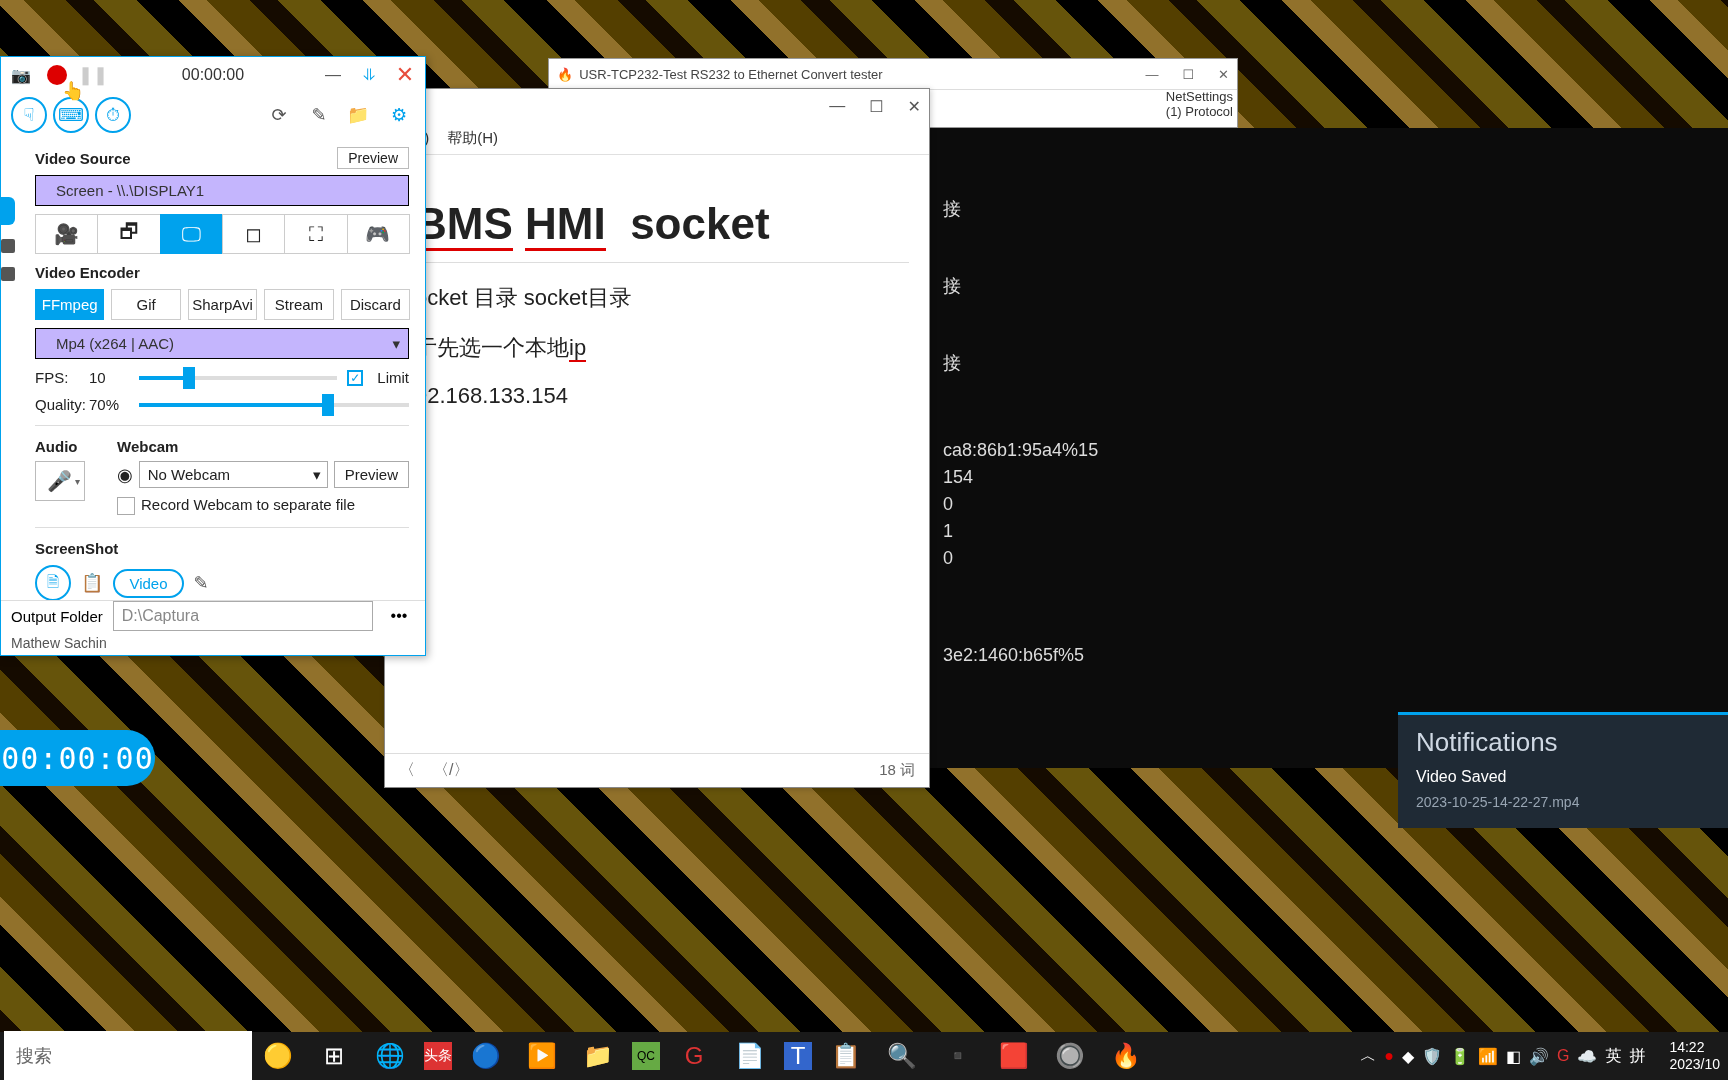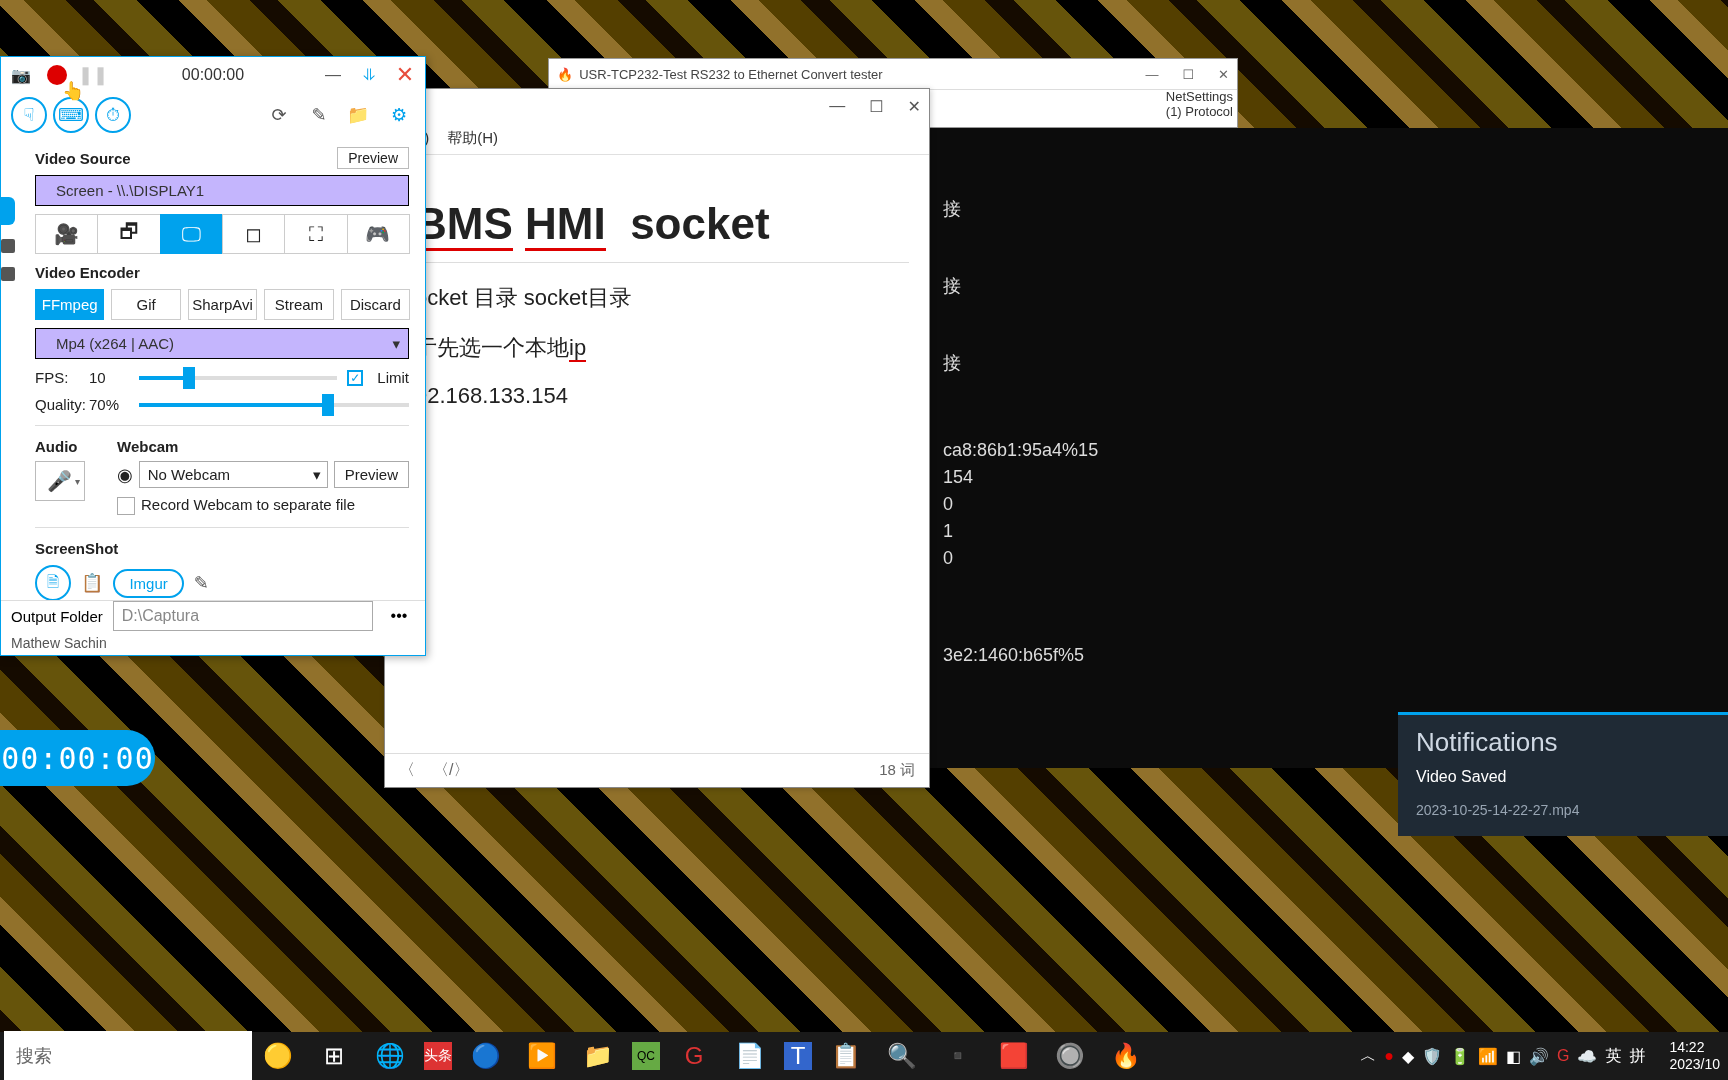--- a/index.html
+++ b/index.html
@@ -87,21 +87,21 @@
 
   
   .cmd-win{position:absolute; left:929px; top:128px; width:800px; height:640px; background:#0c0c0c; color:#ddd; font-family:Consolas,monospace; font-size:18px; padding:8px 14px; line-height:1.5; overflow:hidden;}
 
   
   .timer-pill{position:absolute; left:0; top:730px; width:155px; height:56px; background:#00a2ed; border-radius:0 28px 28px 0; color:#fff; font-size:30px; font-family:Consolas,monospace; display:flex; align-items:center; justify-content:center; letter-spacing:1px;}
 
   
   .notif{position:absolute; right:0; top:712px; width:330px; background:#1f2a35; border-top:3px solid #00a2ed; padding:12px 18px 18px; color:#fff;}
   .notif h3{font-size:26px; font-weight:400; color:#cfd8e3; margin-bottom:10px;}
-  .notif .t1{font-size:16px; margin-bottom:16px;}
+  .notif .t1{font-size:16px; margin-bottom:8px;}
   .notif .t2{font-size:14px; color:#98a5b3;}
 
   
   .taskbar{position:absolute; left:0; right:0; bottom:0; height:48px; background:#1a1a1a; display:flex; align-items:center; padding:0 0 0 0;}
   .search-box{width:248px; height:50px; background:#fff; margin:4px 0 4px 4px; display:flex; align-items:center; padding:0 12px; color:#666; font-size:18px;}
   .task-icons{display:flex; align-items:center; gap:12px; margin-left:4px; height:48px;}
   .task-icons .ti{width:44px;height:44px; display:flex;align-items:center;justify-content:center; font-size:24px; cursor:pointer;}
   .tray{margin-left:auto; display:flex; align-items:center; gap:8px; padding-right:8px; color:#fff; font-size:14px;}
   .tray .ti{font-size:16px; cursor:pointer;}
   .clock{text-align:left; line-height:1.2; font-size:14px; margin-left:16px;}
@@ -268,21 +268,21 @@
           <span class="pvbtn">Preview</span>
         </div>
         <div style="margin-top:8px"><span class="chk2"></span><span>Record Webcam to separate file</span></div>
       </div>
     </div>
     <hr>
     <div style="font-weight:600">ScreenShot</div>
     <div class="ss-row">
       <span class="ss-circ">🗎</span>
       <span class="ss-ic">📋</span>
-      <span class="imgur">Imgur</span>
+      <span class="imgur">Video</span>
       <span class="ss-ic">✎</span>
     </div>
   </div>
   <div class="cap-footer">
     <span class="of-lbl">Output Folder</span>
     <div class="of-input">D:\Captura</div>
     <span class="more">•••</span>
   </div>
   <div class="cap-author">Mathew Sachin</div>
 </div>

